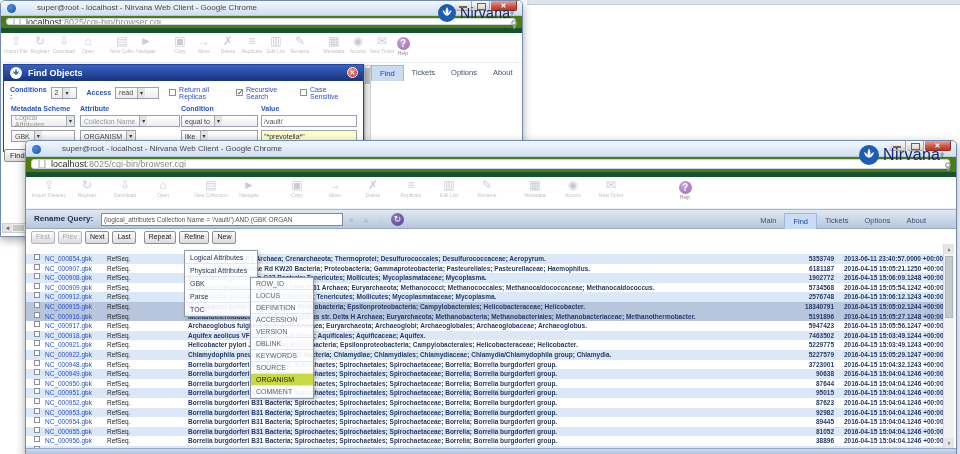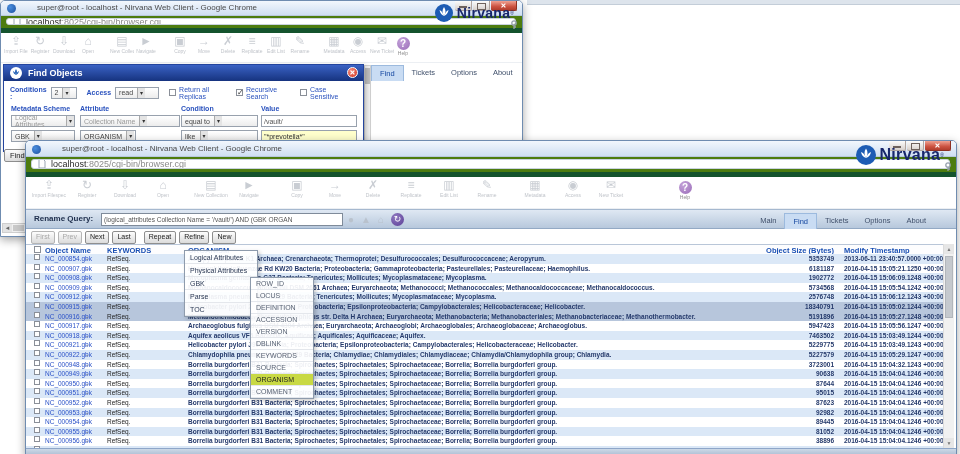--- a/index.html
+++ b/index.html
@@ -29,21 +29,21 @@
   .ticon{flex:none;text-align:center;color:#c6cad0;padding-top:2px;}
   .back .ticon{width:24px;}
   .front .ticon{width:38px;}
   .ticon .g{display:block;font-size:12px;line-height:13px;color:#c9cdd3;}
   .ticon .l{display:block;font-size:5px;line-height:6px;color:#c0c4ca;white-space:nowrap;overflow:hidden;}
   .ticon.gap{margin-left:10px;}
   .ticon.help{margin-left:12px;}
   .ticon.help .g{width:13px;height:13px;margin:0 auto;border-radius:50%;background:radial-gradient(circle at 35% 30%,#c5a3da,#9a6db8);color:#fff;font-weight:bold;font-size:10px;line-height:13px;}
   .ticon.help .l{color:#8d8d8d;}
   .logo{position:absolute;display:flex;align-items:center;}
-  .logo .word{font-weight:bold;color:#17266b;letter-spacing:.3px;margin-left:4px;}
+  .logo .word{font-weight:normal;color:#17266b;letter-spacing:.3px;margin-left:4px;}
   .logo sup{font-size:5px;color:#17266b;}
 
   .tab{font-size:7.5px;color:#40506b;padding:3px 8px;white-space:nowrap;}
   .tab.active{background:#c9dcf3;color:#1547a0;border:1px solid #9cbade;border-bottom:none;}
 
   
   .back{left:0;top:0;width:523px;height:237px;z-index:1;}
   .back .urlrow{top:15px;height:17px;position:absolute;left:0;right:0;}
   .back .toolbarrow{position:absolute;top:32px;left:0;right:0;height:30px;padding-left:3px;}
   .back .logo{right:8px;top:3px;}
@@ -473,28 +473,20 @@
 
         <div class="pbtn">Last</div>
 
         <div class="pbtn">Repeat</div>
 
         <div class="pbtn">Refine</div>
 
         <div class="pbtn">New</div>
       </div>
 
-    <div class="thead">
-      <span class="cb"></span>
-      <span class="h-name">Object Name</span>
-      <span class="h-key">KEYWORDS</span>
-      <span class="h-org">ORGANISM</span>
-      <span class="h-size">Object Size (Bytes)</span>
-      <span class="h-mod">Modify Timestamp</span>
-    </div>
 
     <div class="rows">
 
         <div class="trow">
           <span class="c-cb"></span>
           <a class="c-name" href="#">NC_000854.gbk</a>
           <span class="c-sep">-</span>
           <span class="c-key">RefSeq.</span>
           <span class="c-org">Aeropyrum pernix K1 Archaea; Crenarchaeota; Thermoprotei; Desulfurococcales; Desulfurococcaceae; Aeropyrum.</span>
           <span class="c-size">5353749</span>

